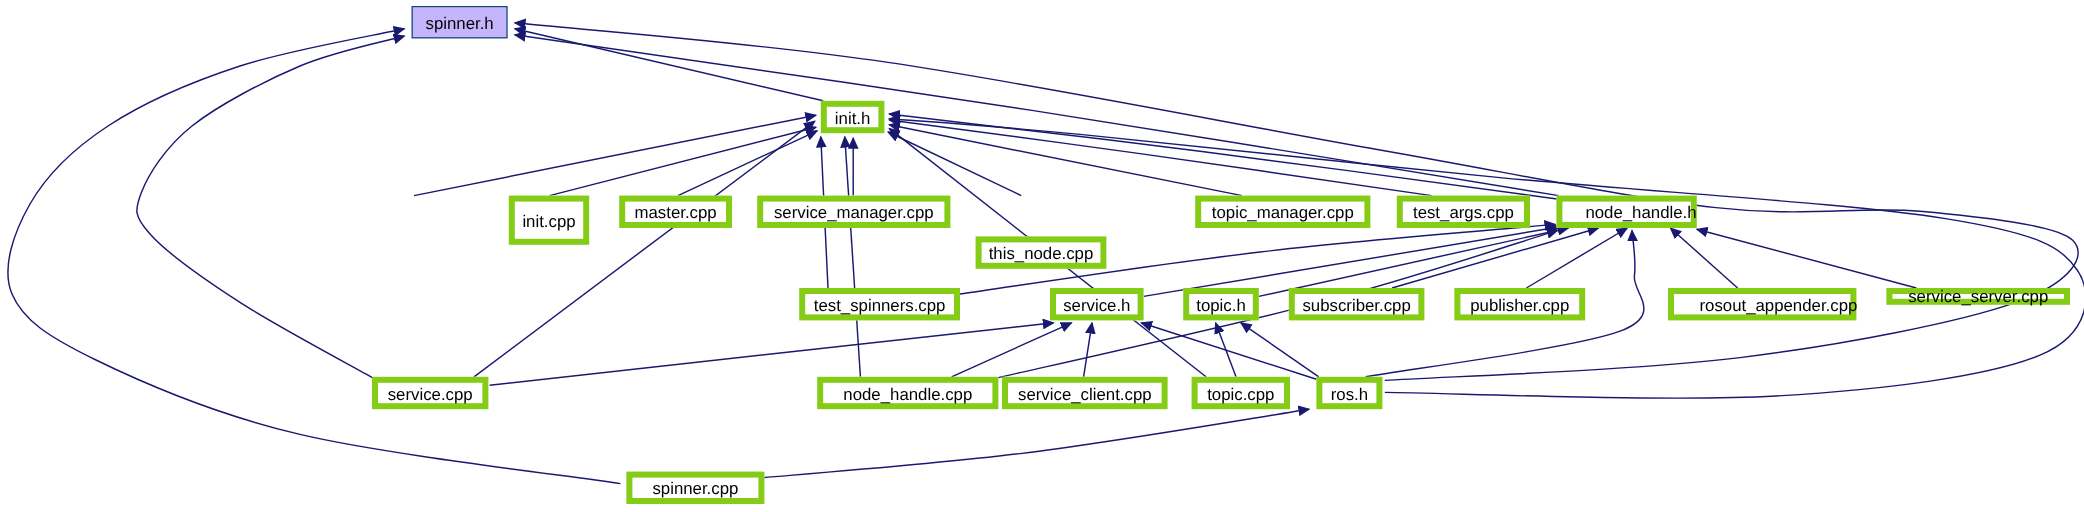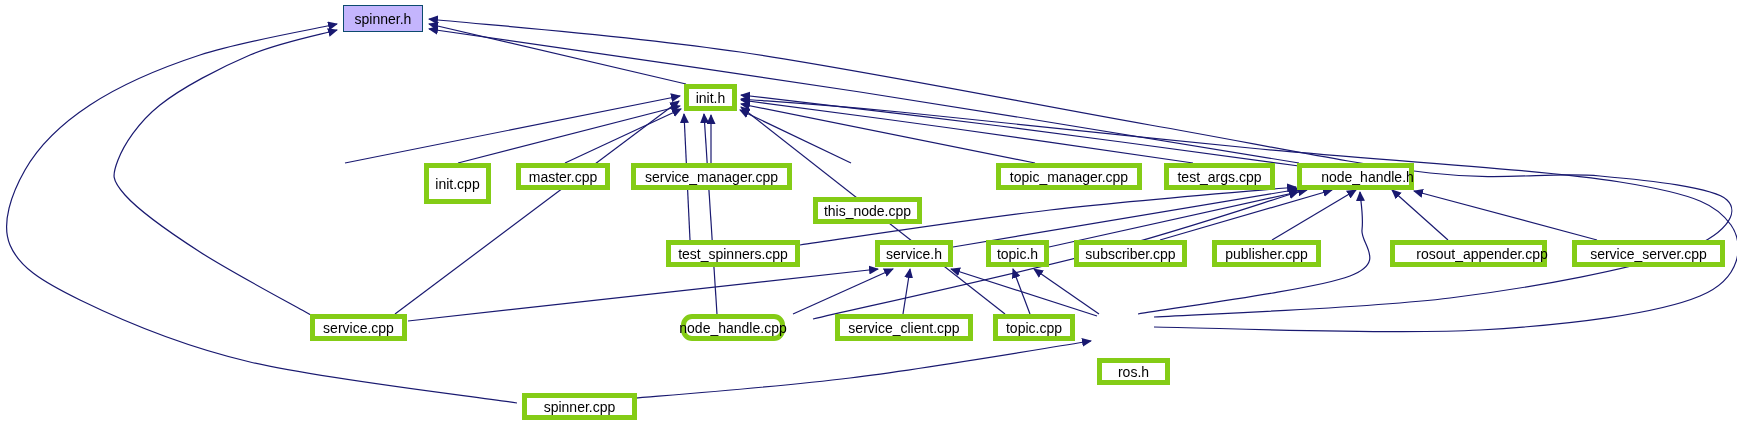--- a/index.html
+++ b/index.html
@@ -65,20 +65,20 @@
     <div class="gnode" style="left: 813px; top: 163px; width: 109px; height: 27px; margin-top: 34px;">this_node.cpp</div>
     <div class="gnode" style="left: 996px; top: 163px; width: 146px; height: 27px;">topic_manager.cpp</div>
     <div class="gnode" style="left: 1164px; top: 163px; width: 111px; height: 27px;">test_args.cpp</div>
     <div class="gnode" style="left: 1297px; top: 163px; width: 117px; height: 27px; padding-left: 24px;">node_handle.h</div>
     <div class="gnode" style="left: 666px; top: 240px; width: 134px; height: 27px;">test_spinners.cpp</div>
     <div class="gnode" style="left: 875px; top: 240px; width: 78px; height: 27px;">service.h</div>
     <div class="gnode" style="left: 986px; top: 240px; width: 63px; height: 27px;">topic.h</div>
     <div class="gnode" style="left: 1074px; top: 240px; width: 113px; height: 27px;">subscriber.cpp</div>
     <div class="gnode" style="left: 1212px; top: 240px; width: 109px; height: 27px;">publisher.cpp</div>
     <div class="gnode" style="left: 1390px; top: 240px; width: 157px; height: 27px; padding-left: 27px;">rosout_appender.cpp</div>
-    <div class="gnode" style="left: 1572px; top: 240px; width: 153px; height: 27px;">service_server.cpp</div>
+    <div class="gnode" style="left: 1572px; top: 240px; width: 153px; height: 14px;">service_server.cpp</div>
     <div class="gnode" style="left: 310px; top: 314px; width: 97px; height: 27px;">service.cpp</div>
-    <div class="gnode" style="left: 681px; top: 314px; width: 104px; height: 27px; border-radius: 11px;">node_handle.cpp</div>
+    <div class="gnode" style="left: 681px; top: 314px; width: 151px; height: 27px;">node_handle.cpp</div>
     <div class="gnode" style="left: 835px; top: 314px; width: 138px; height: 27px;">service_client.cpp</div>
     <div class="gnode" style="left: 993px; top: 314px; width: 82px; height: 27px;">topic.cpp</div>
-    <div class="gnode" style="left: 1097px; top: 314px; width: 73px; height: 27px; margin-top: 44px;">ros.h</div>
+    <div class="gnode" style="left: 1097px; top: 314px; width: 55px; height: 27px;">ros.h</div>
     <div class="gnode" style="left: 504px; top: 393px; width: 115px; height: 27px; margin-left: 18px;">spinner.cpp</div>
   </div>
 
 </body></html>

